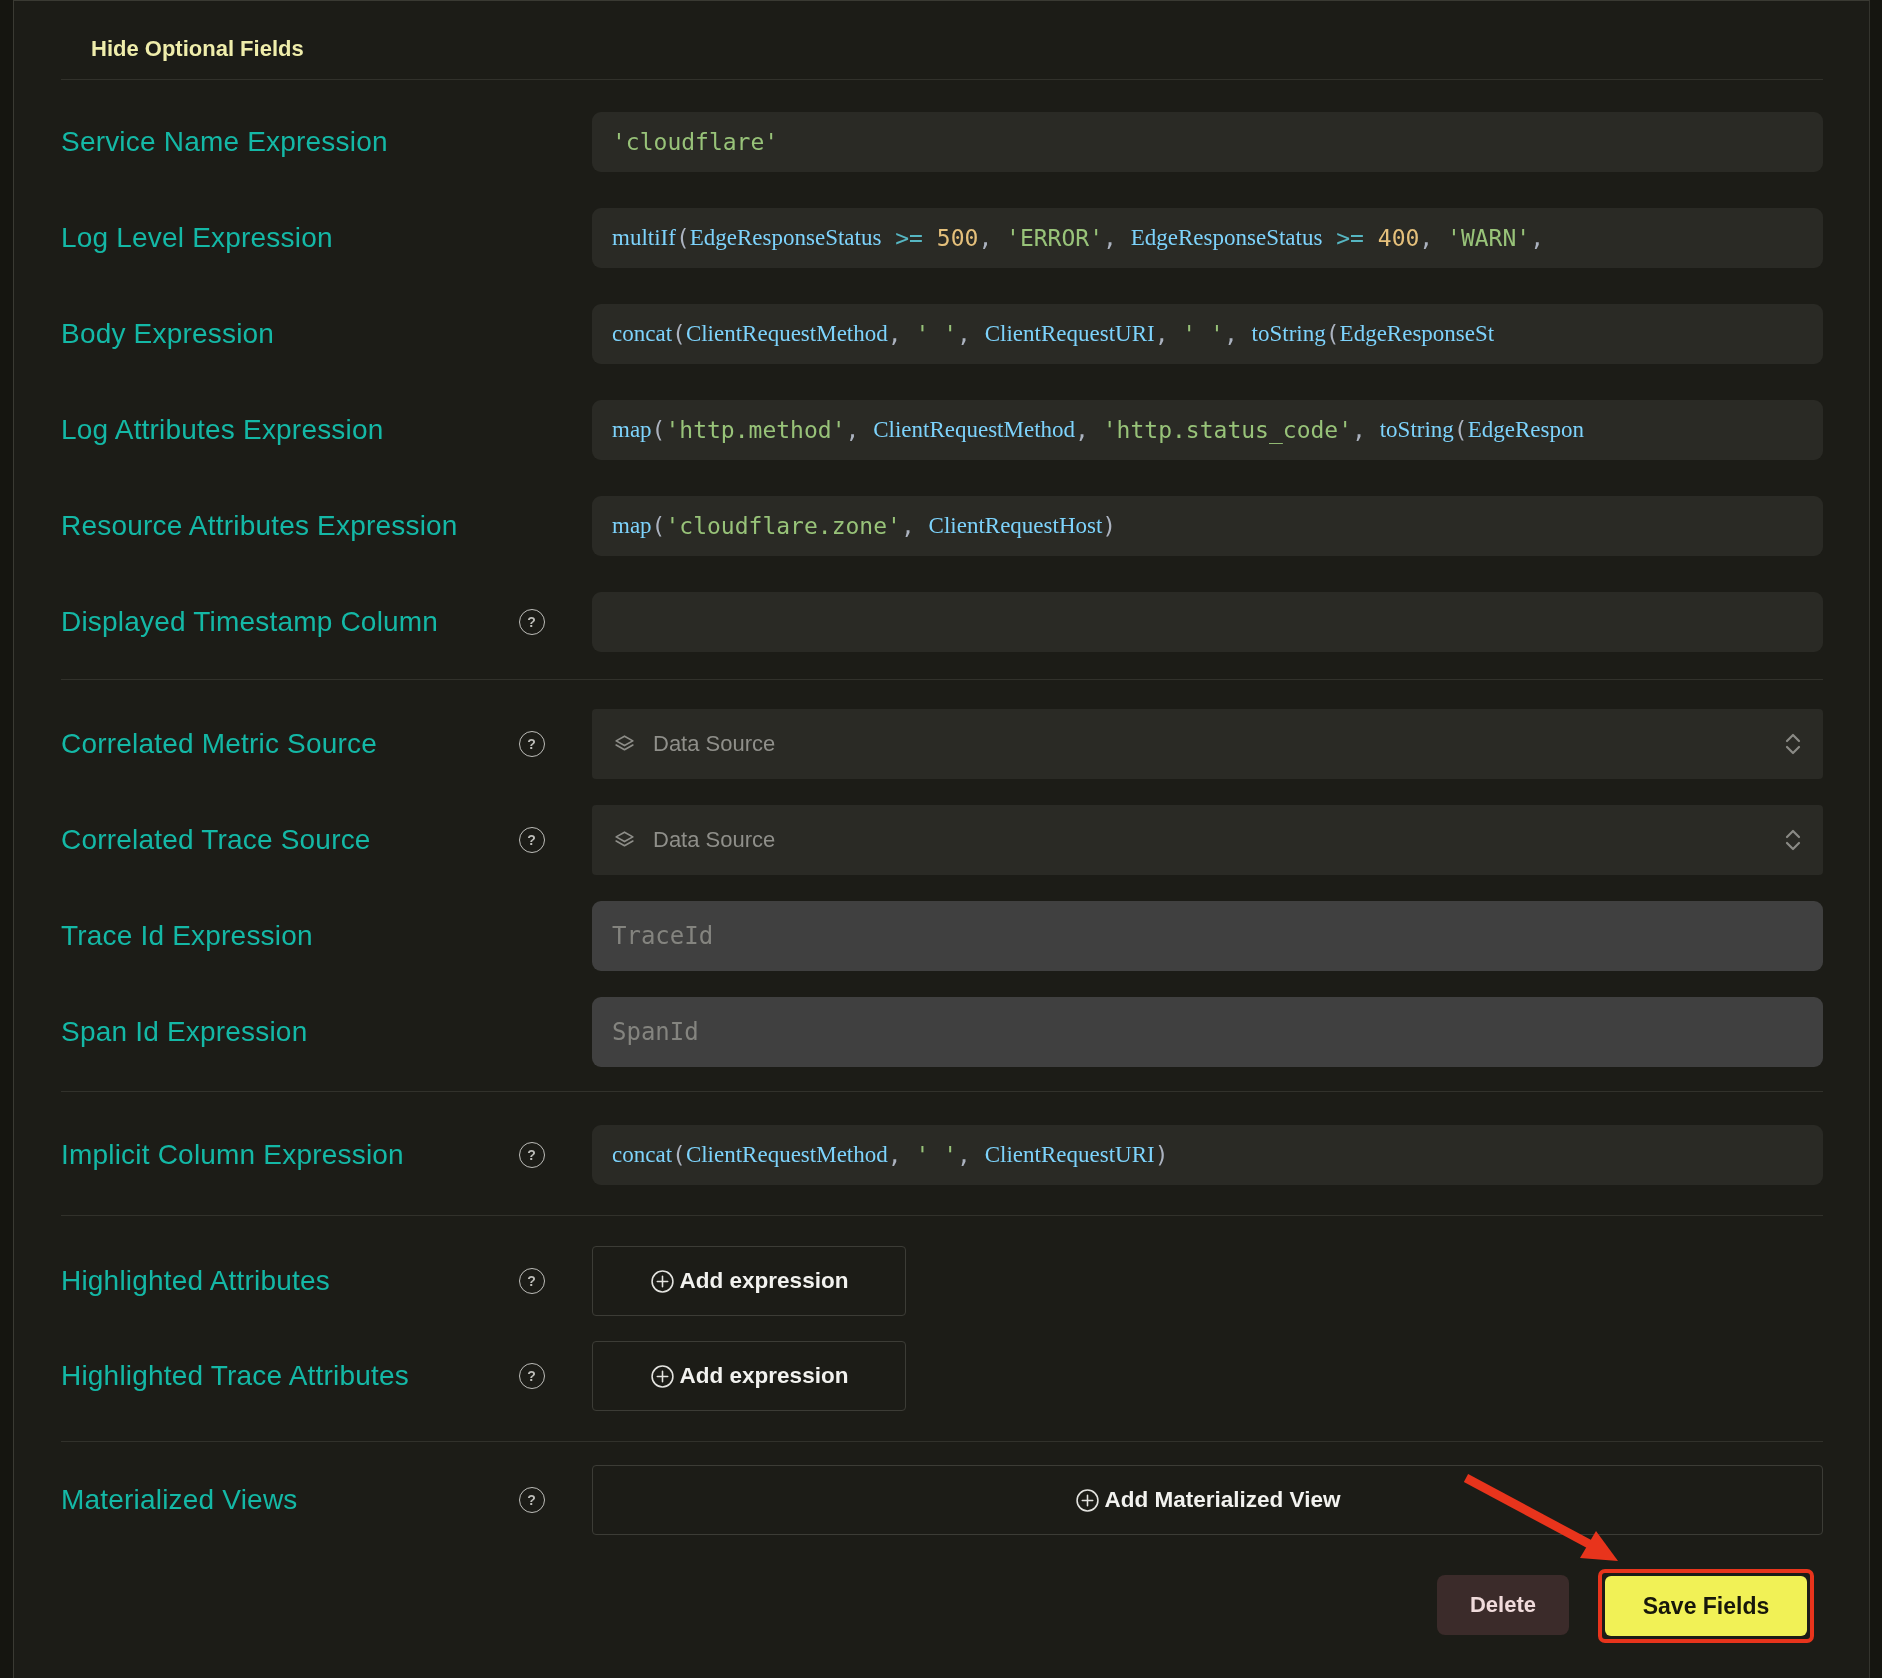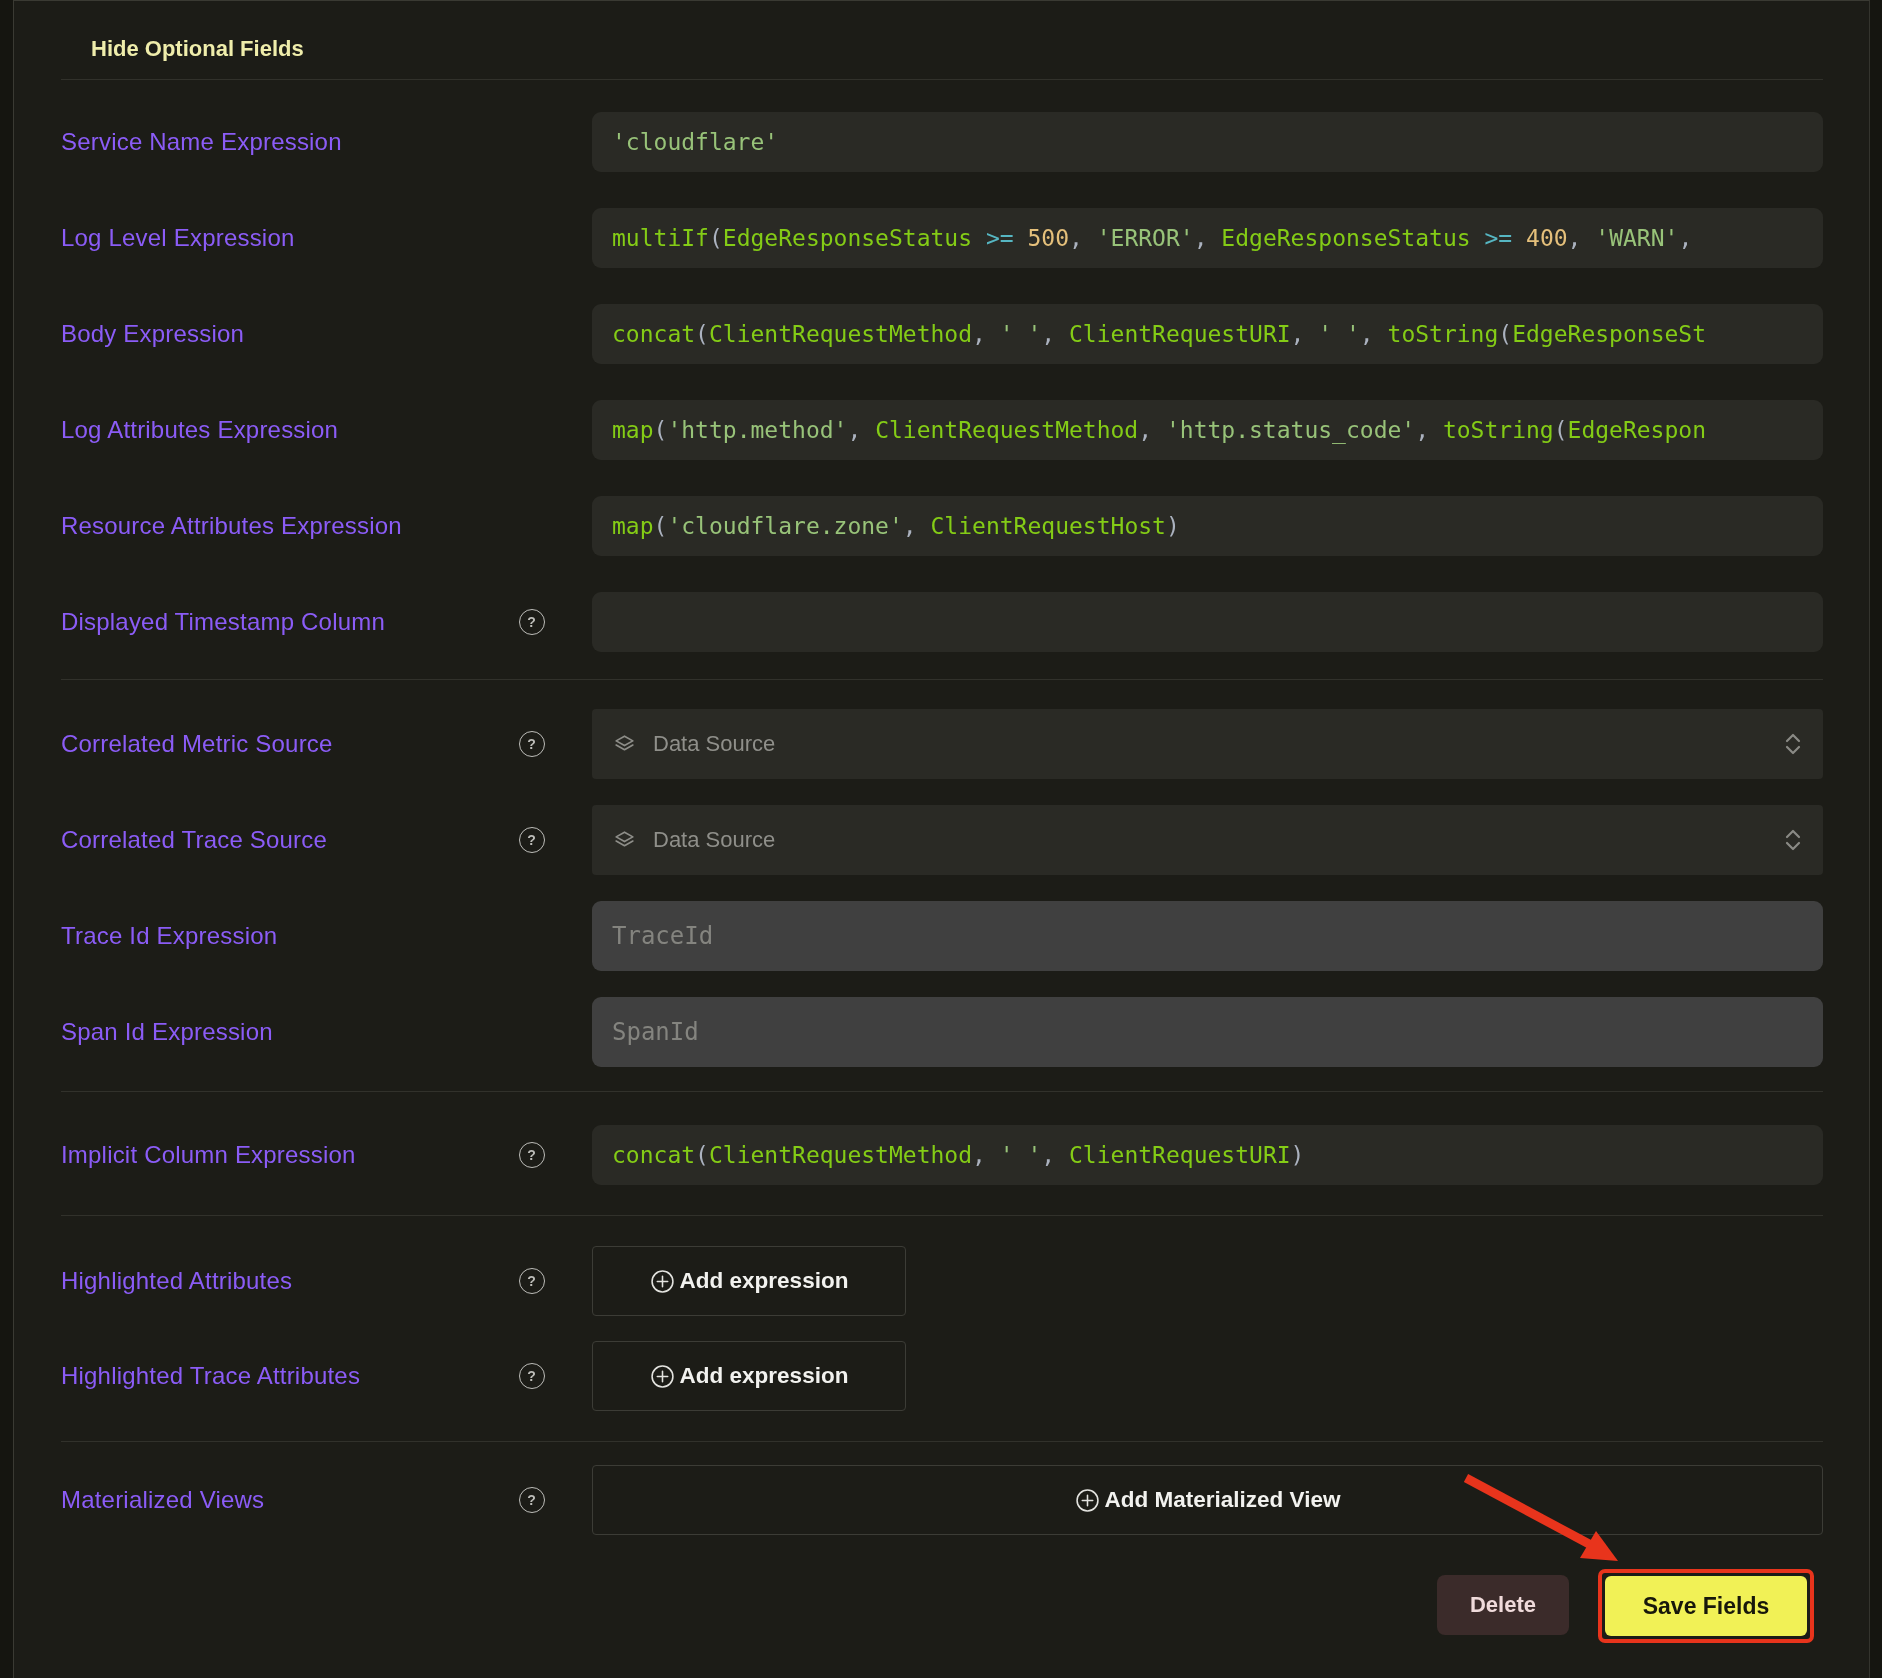--- a/index.html
+++ b/index.html
@@ -29,38 +29,38 @@
 
   .row {
     display:flex; align-items:center;
     height:70px; margin:0 46px 26px 47px;
   }
   .row.mb22 { margin-bottom:22px; }
   .row.mb24 { margin-bottom:24px; }
   .row.mb25 { margin-bottom:25px; }
   .row.mb30 { margin-bottom:30px; }
   .label {
-    flex:0 0 457px; color:#8b5cf6; font-size:24px; letter-spacing:.2px;
+    flex:0 0 457px; color:#14b8a6; font-size:28px; letter-spacing:.2px;
   }
   .helpbox { flex:0 0 27px; margin-right:47px; display:flex; justify-content:center; }
   .qicon {
     width:26px; height:26px; border:1.8px solid #bdbdb9; border-radius:50%;
     color:#bdbdb9; font-size:14px; font-weight:bold;
     display:flex; align-items:center; justify-content:center;
     box-sizing:border-box; cursor:help;
   }
   .inputzone { flex:1; display:flex; align-items:center; height:70px; }
 
   .field {
     flex:1; height:60px; border-radius:9px; background:#2a2a25;
     display:flex; align-items:center; padding:0 20px; box-sizing:border-box;
     overflow:hidden;
   }
   .code { font-family:"DejaVu Sans Mono", monospace; font-size:23px; white-space:pre; }
-  .tk-red    { color:#84cc16; }
+  .tk-red    { color:#7dd3fc;font-family:Liberation Serif, serif; }
   .tk-green  { color:#98c379; }
   .tk-yellow { color:#e5c07b; }
   .tk-cyan   { color:#56b6c2; }
   .tk-gray   { color:#abb2bf; }
 
   input.txt {
     flex:1; height:70px; border-radius:9px; background:#404040; border:0; outline:0;
     font-family:"DejaVu Sans Mono", monospace; font-size:24px; color:#cfcfca;
     padding:0 20px; box-sizing:border-box;
   }

